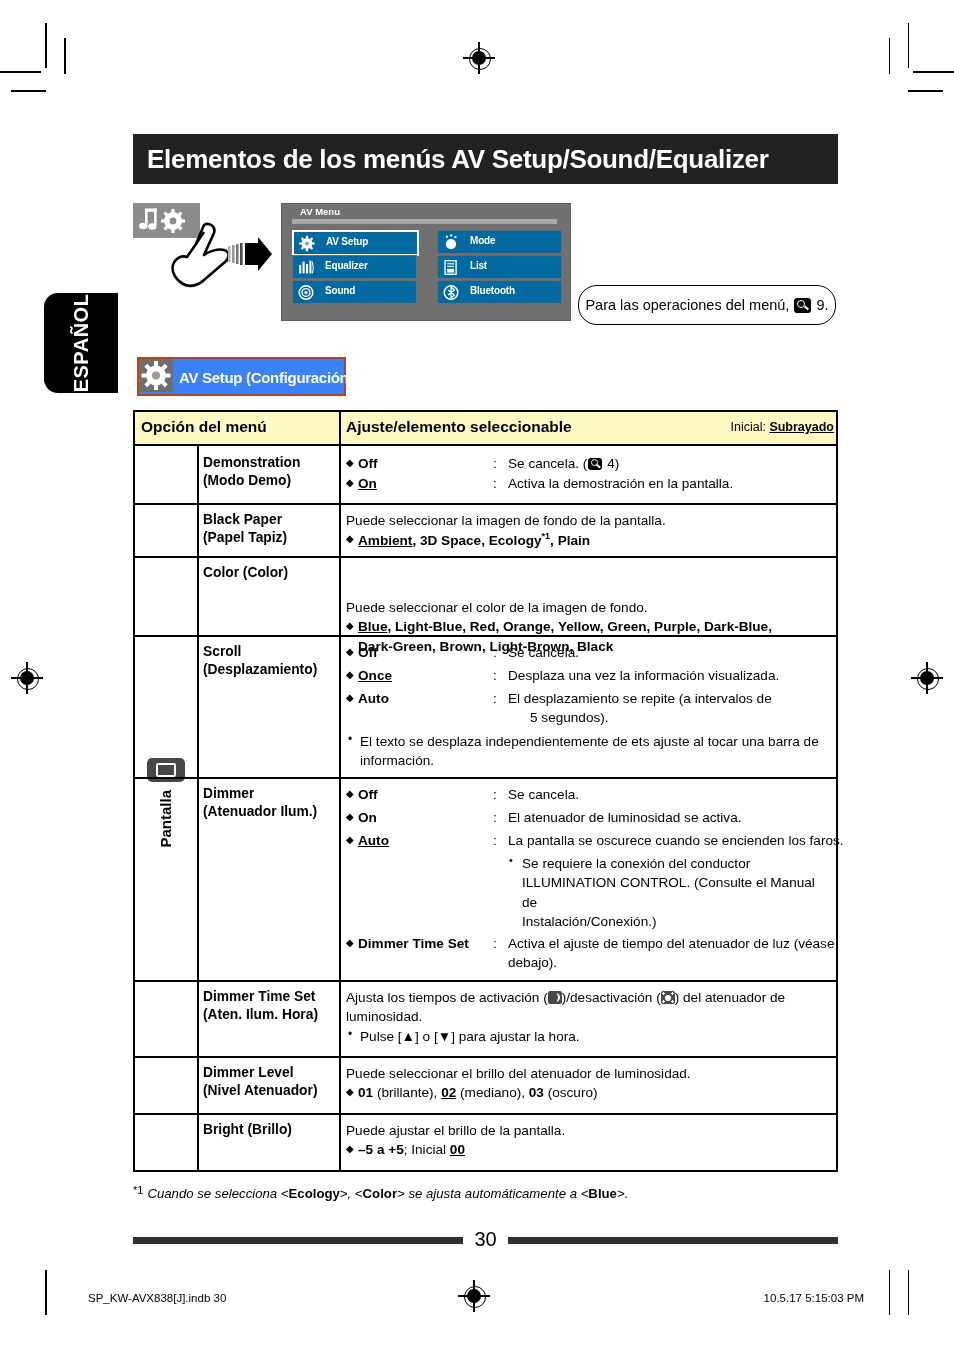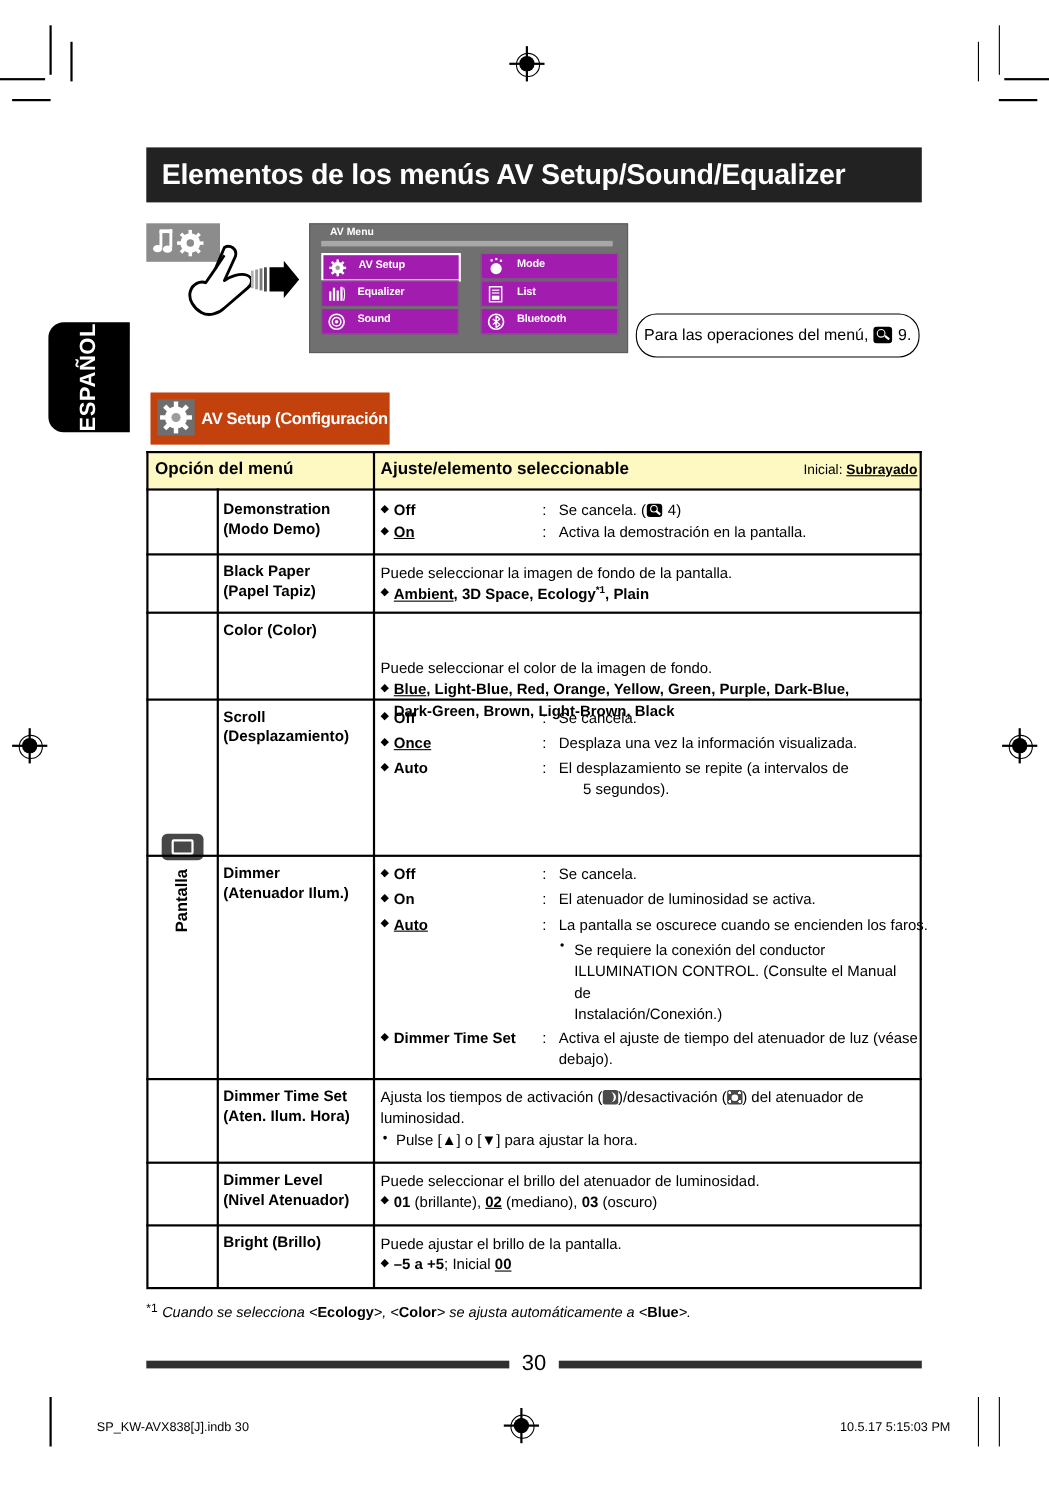--- a/index.html
+++ b/index.html
@@ -56,21 +56,21 @@
     left:281px;top:203px;width:288px;height:116px;background:#707070;
     border:1px solid #5c5c5c;
   }
   #av-menu .hdr{position:absolute;left:0;top:0;width:100%;height:17px;}
   #av-menu .hdr .lbl{
     position:absolute;left:18px;top:2px;color:#fff;font-size:9.5px;font-weight:700;
   }
   #av-menu .hdr .bar{position:absolute;left:10px;top:15px;width:265px;height:5px;background:#a8a8a8;}
   #av-menu .grid{position:absolute;left:10px;top:26px;width:268px;}
   #av-menu .btn{
-    position:absolute;width:123px;height:22px;background:#a21caf;
+    position:absolute;width:123px;height:22px;background:#0369a1;
     border:1px solid #6d6d6d;
   }
   #av-menu .btn.sel{border:2px solid #fff;}
   #av-menu .btn .bl{
     position:absolute;left:32px;top:4px;color:#ffffff;font-size:10px;font-weight:700;
     letter-spacing:-.2px;
   }
   #av-menu .btn .bi{position:absolute;left:4px;top:2.5px;width:18px;height:17px;}
 
   
@@ -93,22 +93,22 @@
   .magnifier:after{
     content:"";position:absolute;left:10px;top:9px;width:5px;height:1.8px;
     background:#fff;transform:rotate(40deg);
   }
   .magnifier.sm{width:14px;height:12.5px;vertical-align:-2px;}
   .magnifier.sm:before{left:2.5px;top:1.5px;width:7px;height:7px;border-width:1.5px;}
   .magnifier.sm:after{left:8px;top:7.5px;width:4.5px;height:1.6px;}
 
   
   #section-bar{
-    left:137px;top:357px;width:205px;height:35px;background:#c2410c;
-    border:6px solid #c2410c;
+    left:137px;top:357px;width:205px;height:35px;background:#3b82f6;
+    border:2px solid #c2410c;
   }
   #section-bar .icn{position:absolute;left:0;top:0;width:34px;height:33px;background:#6e6e6e;}
   #section-bar .lbl{
     position:absolute;left:40px;top:50%;transform:translateY(-50%);
     color:#fff;font-size:15px;font-weight:700;white-space:nowrap;letter-spacing:-.3px;
   }
 
   
   #pantalla{left:147px;top:758px;}
   #pantalla .icn{
@@ -485,20 +485,21 @@
       <span class="nm u">Once</span>
       <span class="cl">:</span>
       <span class="ds">Desplaza una vez la información visualizada.</span>
     </span>
     <span class="opt" style="height:43px;">
       <span class="dia">◆</span>
       <span class="nm">Auto</span>
       <span class="cl">:</span>
       <span class="ds"><span>El desplazamiento se repite (a intervalos de</span><br><span style="display:inline-block;padding-left:22px;">5 segundos).</span></span>
     </span>
+    <span class="bullet"><span>El texto se desplaza independientemente de ets ajuste al tocar una barra de</span><br><span>información.</span></span>
   </div>
 
   <div class="cellname" style="top:375px;">
     <span>Dimmer</span><br>
     <span>(Atenuador Ilum.)</span>
   </div>
   <div class="cellbody" style="top:375px;">
     <span class="opt" style="height:23px;">
       <span class="dia">◆</span>
       <span class="nm">Off</span>

